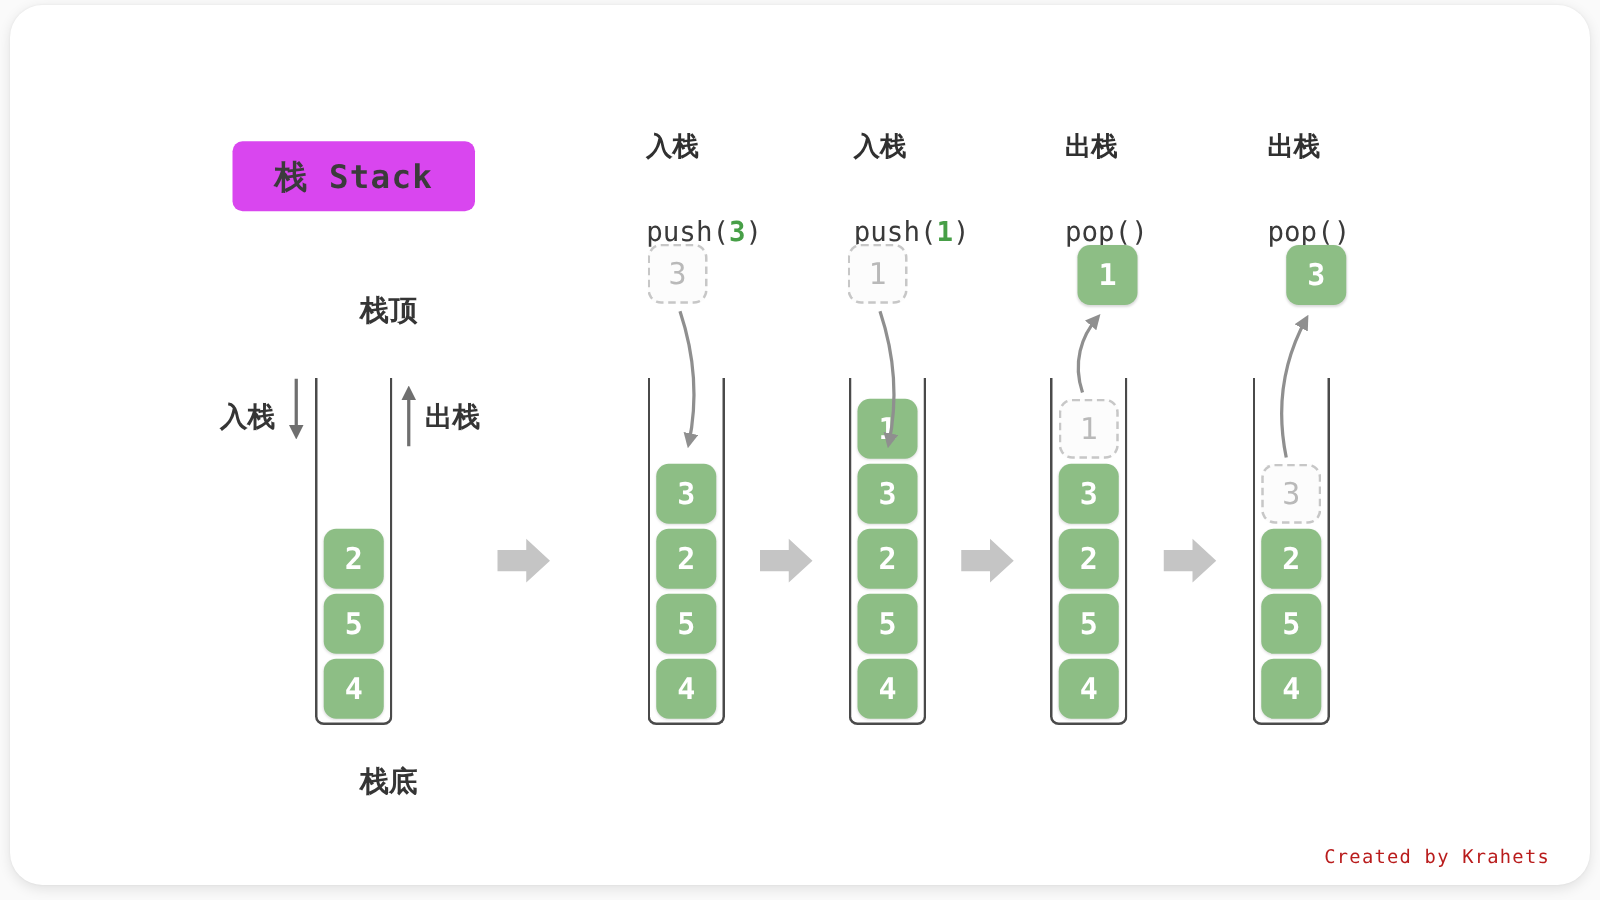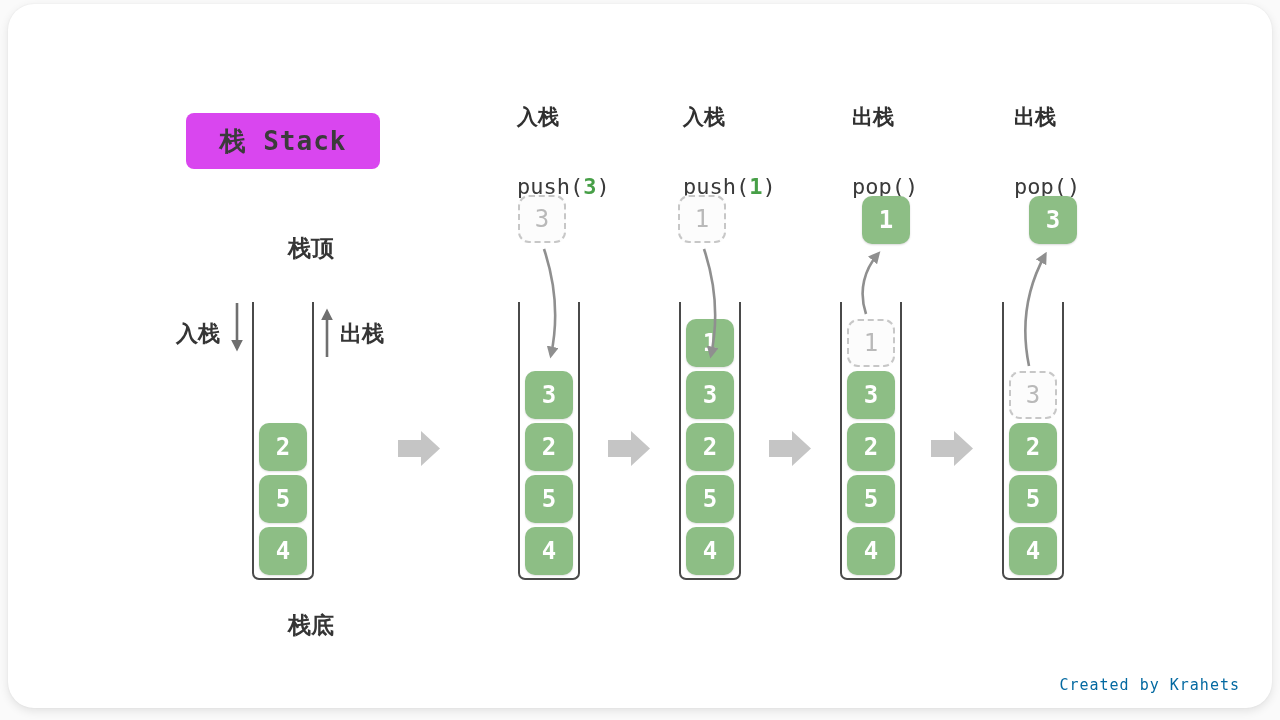--- a/index.html
+++ b/index.html
@@ -75,21 +75,21 @@
   .r121 { top: 121px; }
   .r173 { top: 173px; }
   .r225 { top: 225px; }
 
   .s1 { left: 252px; } .s2 { left: 518px; } .s3 { left: 679px; }
   .s4 { left: 840px; } .s5 { left: 1002px; }
 
   .watermark {
     right: 40px; top: 676px;
     font-family: "DejaVu Sans Mono", "Liberation Mono", monospace;
-    font-size: 15px; color: #0369a1; letter-spacing: 1px;
+    font-size: 15px; color: #b91c1c; letter-spacing: 1px;
   }
   svg.overlay { position: absolute; left: 0; top: 0; pointer-events: none; }
 </style>
 </head>
 <body>
 
 <div class="stage">
   <div class="card abs"></div>
 
   <div class="abs title-box">

